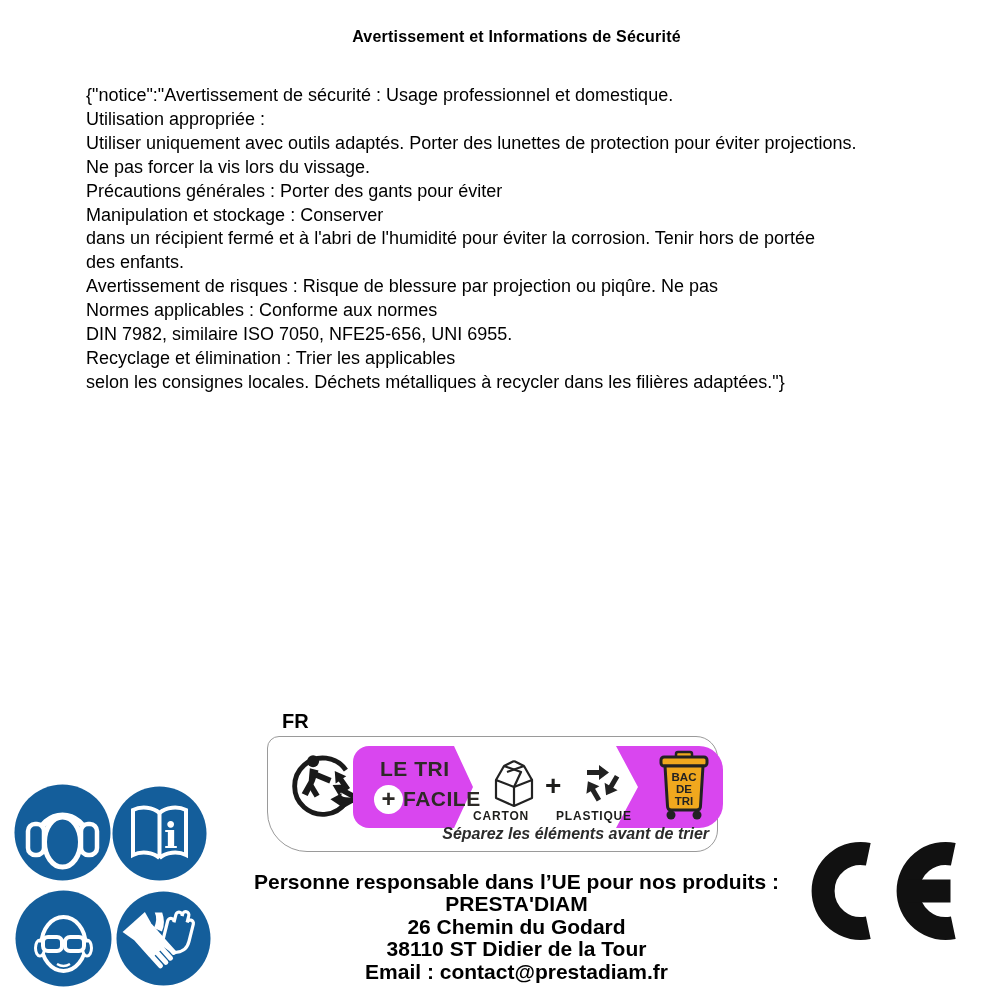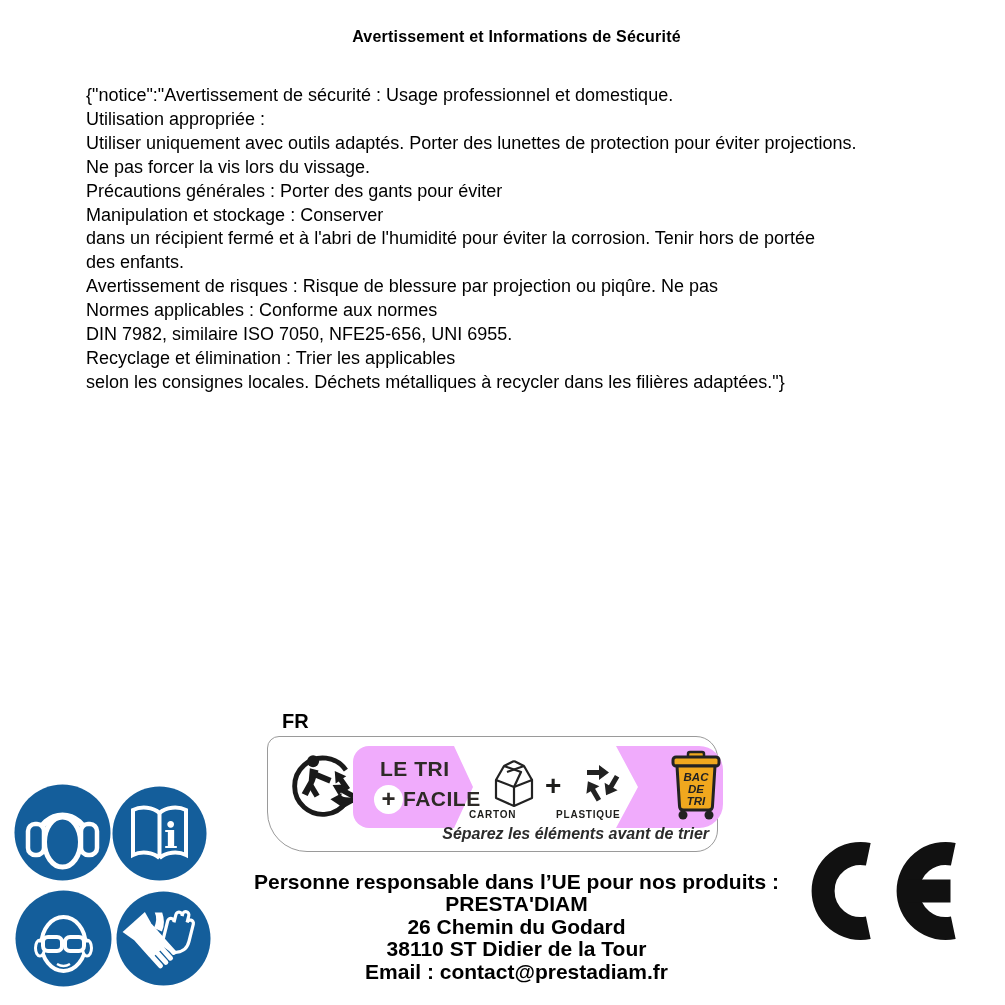--- a/index.html
+++ b/index.html
@@ -15,31 +15,31 @@
   #notice .nline{white-space:nowrap;}
   
   .sicon{position:absolute;}
   
   #fr-code{left:268px;top:710px;font-size:20px;font-weight:bold;}
   #tri-label{
     left:267px;top:736px;width:451px;height:116px;background:#fff;
     border:1.5px solid #9a9a9a;border-radius:12px 22px 22px 40px;box-sizing:border-box;
   }
   #triman{left:8px;top:8px;}
-  #yellow-band{left:85px;top:9px;width:356px;height:82px;background:#f0abfc;border-radius:16px 24px 24px 16px;}
+  #yellow-band{left:85px;top:9px;width:356px;height:82px;background:#d946ef;border-radius:16px 24px 24px 16px;}
   #white-chevron{
     left:0;top:0;width:290px;height:82px;background:#fff;
     clip-path:polygon(101px 0,263px 0,285px 41px,263px 82px,101px 82px,120px 41px);
   }
   #letri{left:13px;top:11px;font-size:21px;font-weight:bold;color:#2d2a26;letter-spacing:.5px;}
   #plusrow{left:7px;top:38px;height:30px;display:flex;align-items:center;}
   #plus-circle{width:29px;height:29px;border-radius:50%;background:#fff;color:#2d2a26;
     font-size:24px;font-weight:bold;display:flex;align-items:center;justify-content:center;line-height:1;}
   #facile{font-size:21px;font-weight:bold;color:#2d2a26;letter-spacing:.5px;}
-  .mat-label{position:absolute;font-size:10px;font-weight:bold;color:#1d1d1b;letter-spacing:.8px;text-align:left;}
+  .mat-label{position:absolute;font-size:12px;font-weight:bold;color:#1d1d1b;letter-spacing:.8px;text-align:right;}
   #plus-mid{left:178px;top:24px;font-size:28px;font-weight:bold;color:#1d1d1b;}
   #separez{right:8px;top:88px;font-size:16px;font-style:italic;font-weight:600;color:#2b2b2b;}
   
   #responsible{left:200px;top:871px;width:605px;text-align:center;font-size:21px;font-weight:bold;line-height:22.4px;}
   
   #ce{left:795px;top:840px;}
   .sr{position:absolute;width:1px;height:1px;overflow:hidden;opacity:0;}
 </style>
 </head>
 <body>
@@ -173,21 +173,21 @@
               <polygon points="8,10 20,10 20,5 30,12.5 20,20 20,15 8,15"></polygon>
             </g>
           <g transform="rotate(240 22 23)">
               <polygon points="8,10 20,10 20,5 30,12.5 20,20 20,15 8,15"></polygon>
             </g>
         </g>
       </svg>
     </div>
     <div class="mat-label" style="left:203px;top:63px;width:62px;">PLASTIQUE</div>
 
-    <div class="abs" style="left:304px;top:4px;font-style:italic;">
+    <div class="abs" style="left:292px;top:4px;">
       <svg width="50" height="74" viewBox="0 0 50 74">
         <rect x="17" y="2" width="16" height="6" rx="2" fill="#F0A81E" stroke="#222" stroke-width="2.5"></rect>
         <rect x="2" y="7" width="46" height="9" rx="3" fill="#F0A81E" stroke="#222" stroke-width="3"></rect>
         <path d="M6,16 H44 L41.5,56 q0,4 -4,4 H12.5 q-4,0 -4,-4 Z" fill="#F0A81E" stroke="#222" stroke-width="3"></path>
         <circle cx="12" cy="65" r="4.5" fill="#222"></circle>
         <circle cx="38" cy="65" r="4.5" fill="#222"></circle>
         <text x="25" y="31" text-anchor="middle" font-size="11.5" font-weight="bold" fill="#222">BAC</text>
         <text x="25" y="43" text-anchor="middle" font-size="11.5" font-weight="bold" fill="#222">DE</text>
         <text x="25" y="55" text-anchor="middle" font-size="11.5" font-weight="bold" fill="#222">TRI</text>
       </svg>

